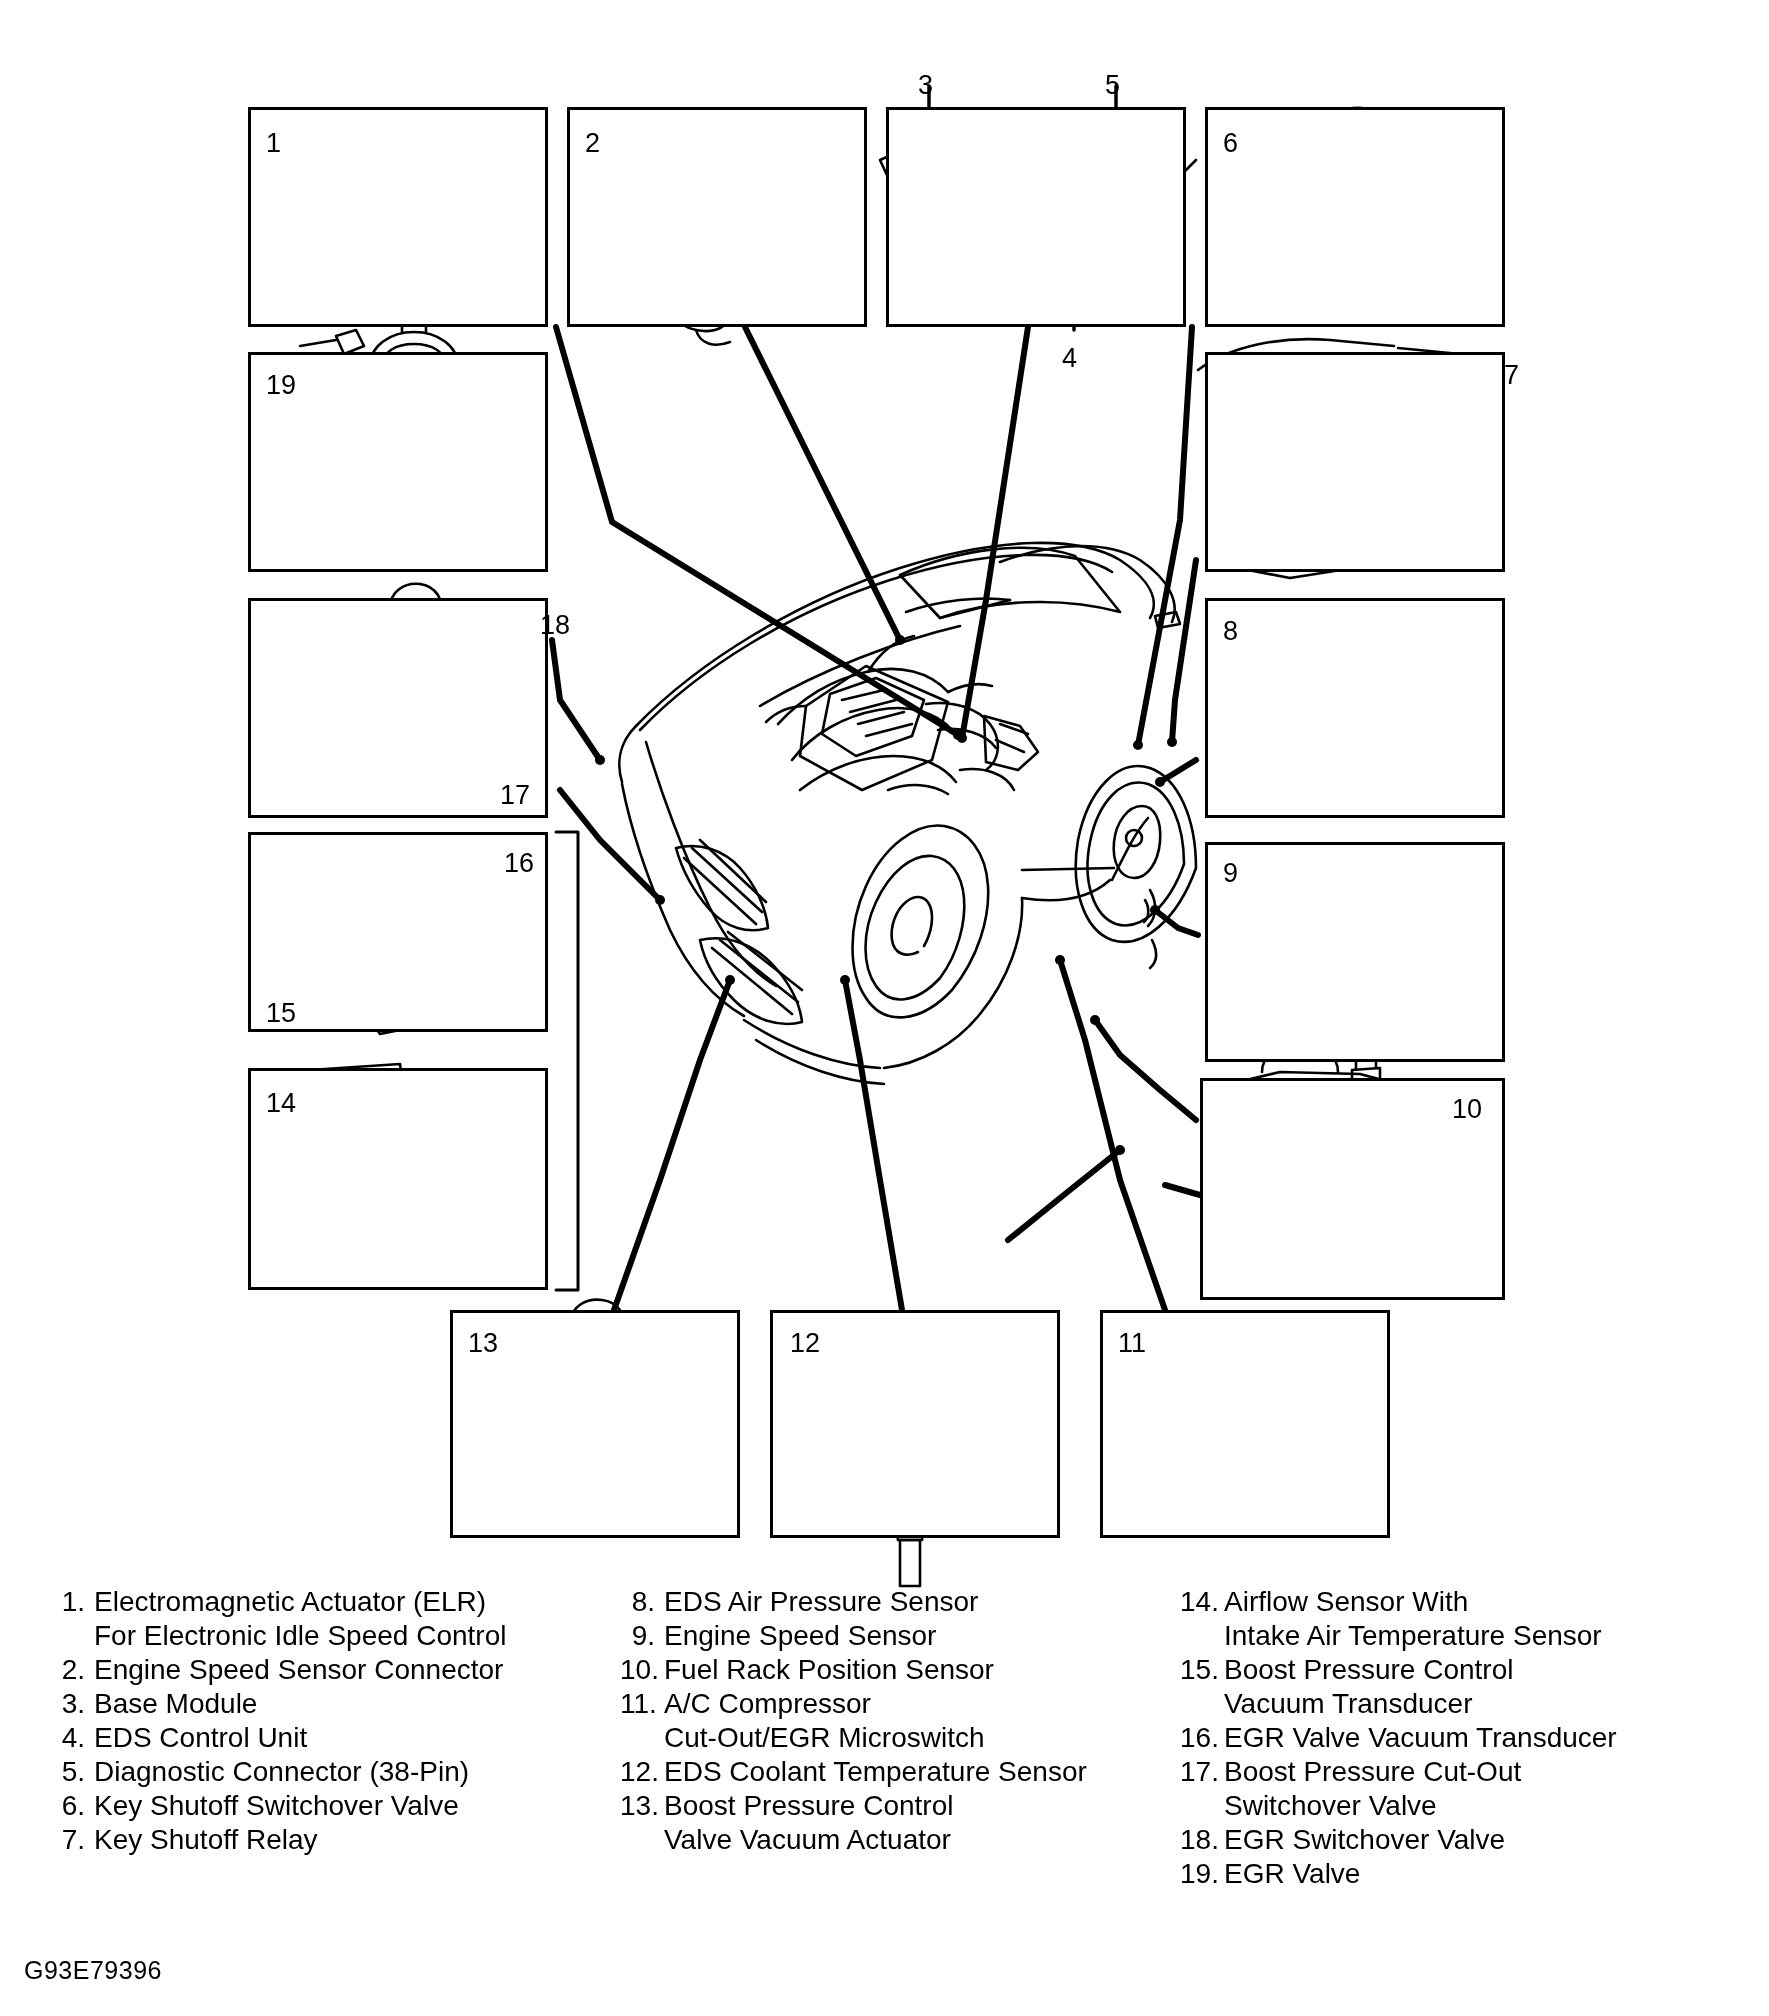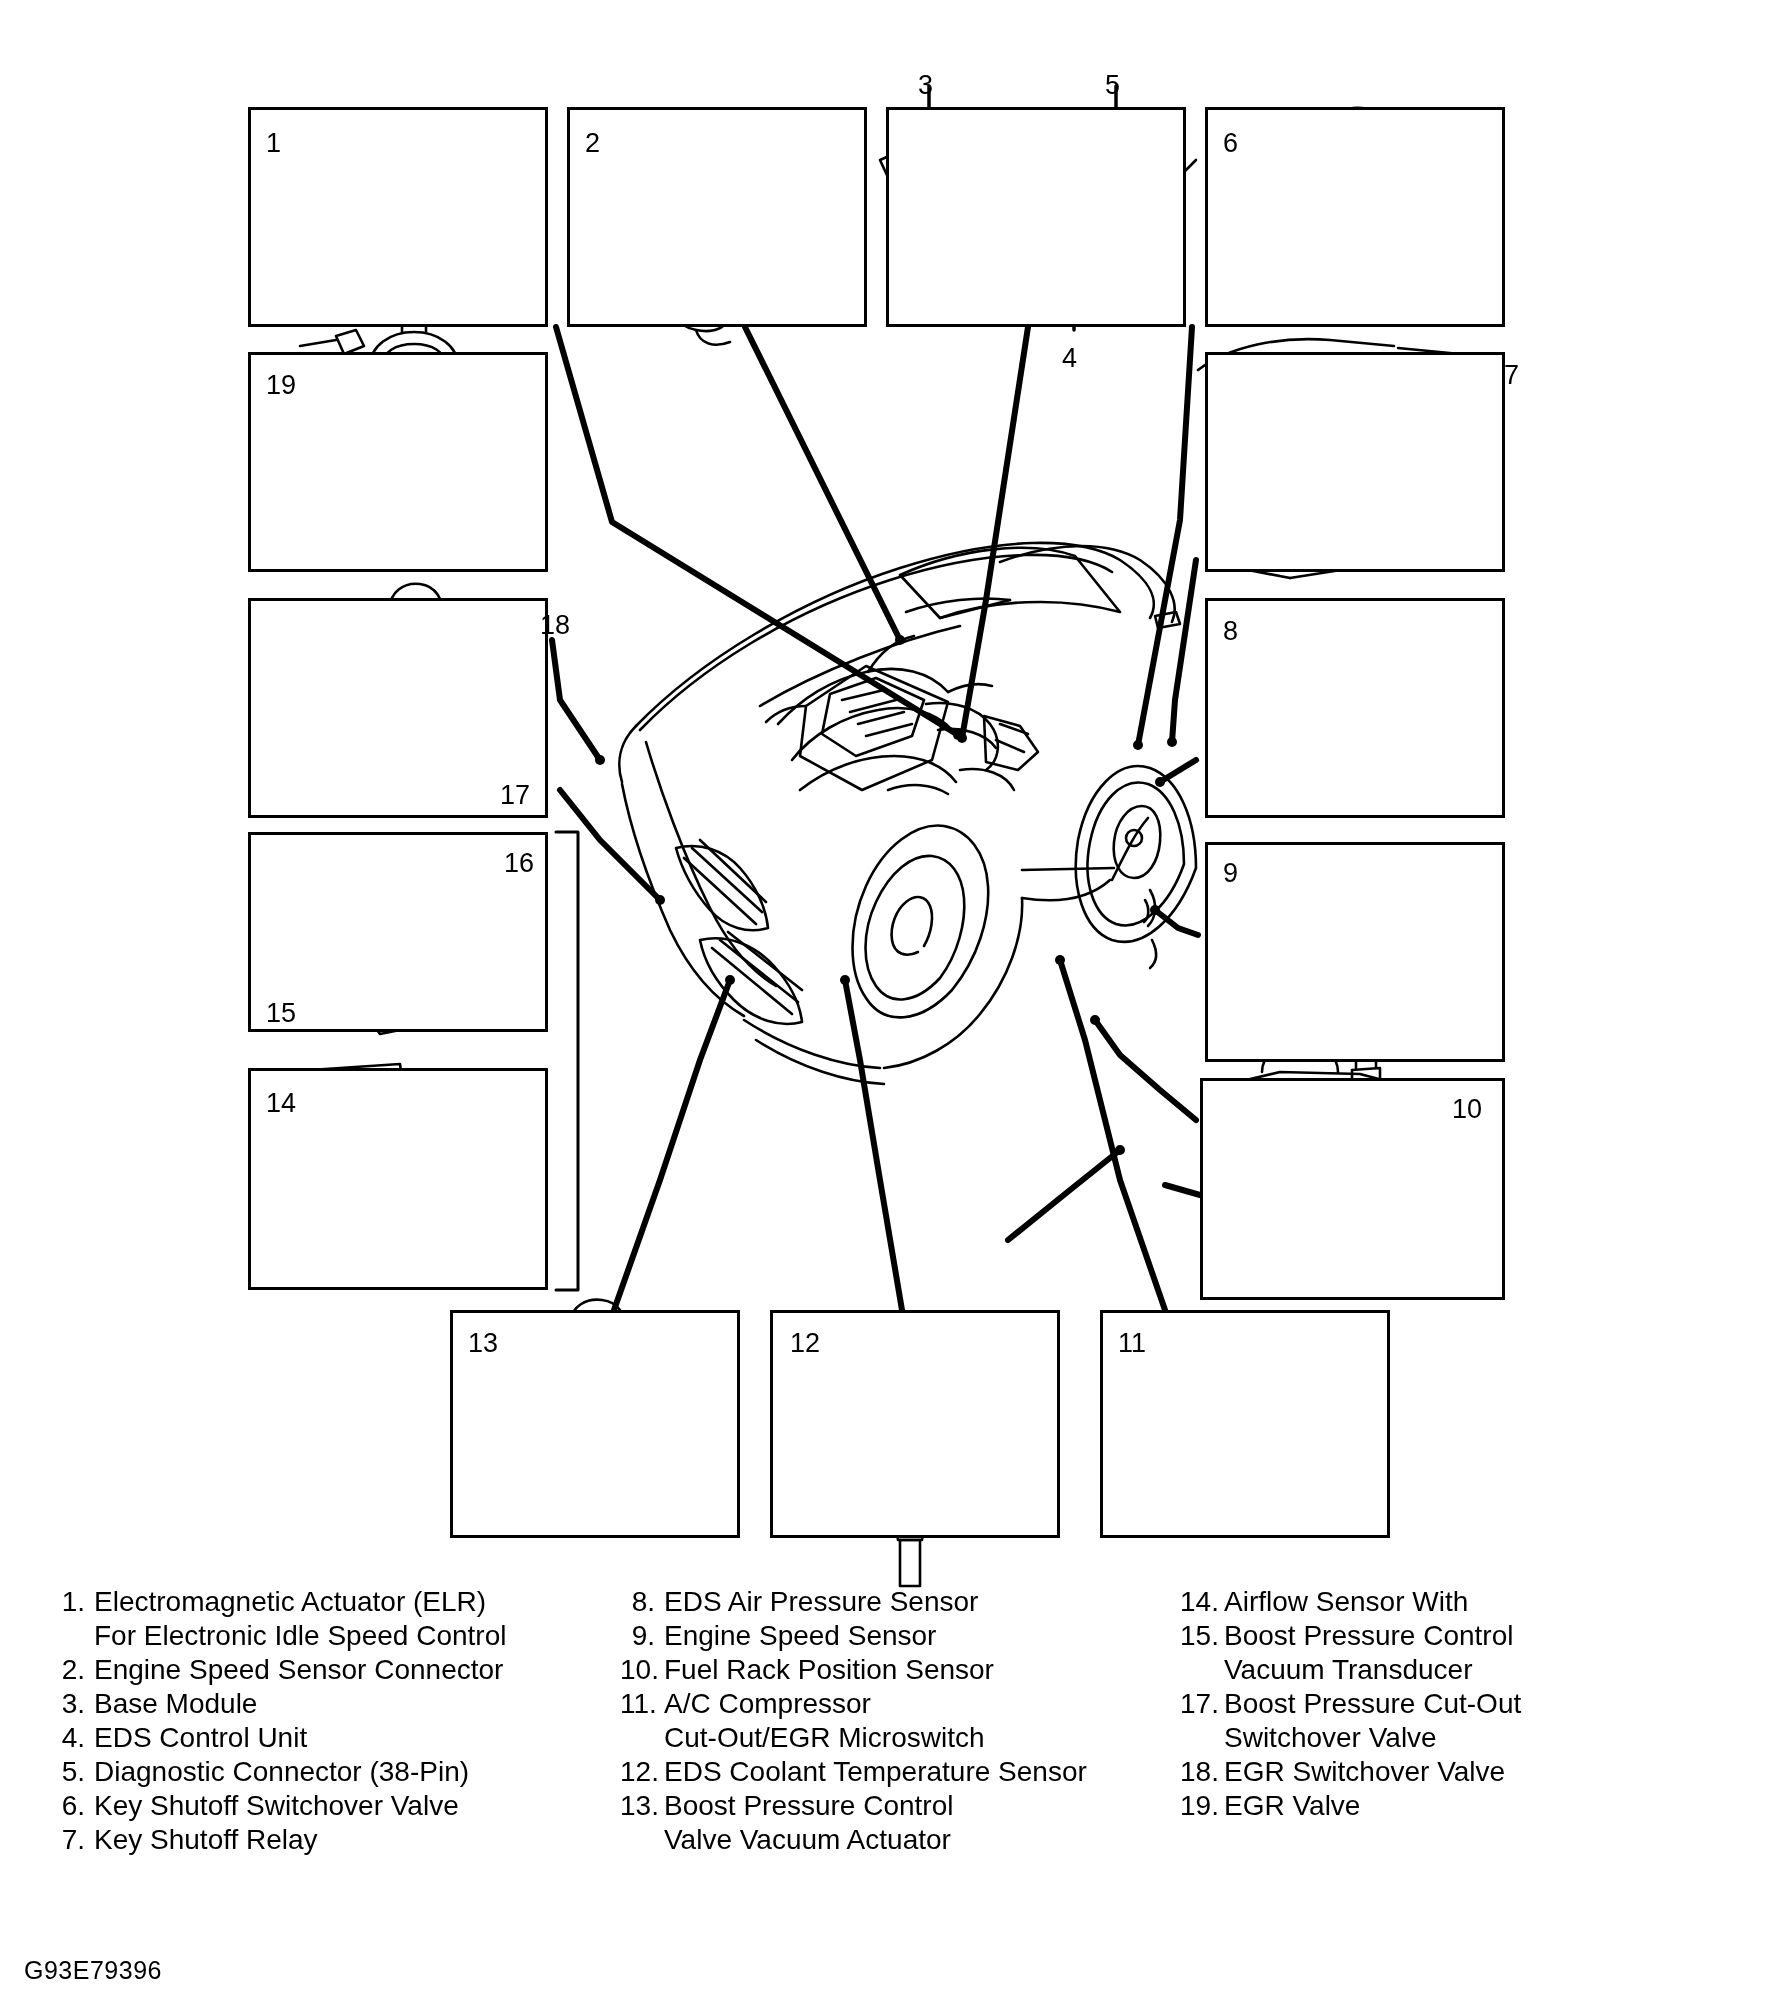--- a/index.html
+++ b/index.html
@@ -598,30 +598,35 @@
           <span class="l2">Valve Vacuum Actuator</span>
         </span>
       </div>
     </div>
 
     <div class="legend-col c3">
       <div class="legend-item">
         <span class="legend-num">14.</span>
         <span class="legend-text">
           <span>Airflow Sensor With</span>
+          <span class="l2">Intake Air Temperature Sensor</span>
         </span>
       </div>
       <div class="legend-item">
         <span class="legend-num">15.</span>
         <span class="legend-text">
           <span>Boost Pressure Control</span>
           <span class="l2">Vacuum Transducer</span>
         </span>
       </div>
       <div class="legend-item">
+        <span class="legend-num">16.</span>
+        <span class="legend-text">EGR Valve Vacuum Transducer</span>
+      </div>
+      <div class="legend-item">
         <span class="legend-num">17.</span>
         <span class="legend-text">
           <span>Boost Pressure Cut-Out</span>
           <span class="l2">Switchover Valve</span>
         </span>
       </div>
       <div class="legend-item">
         <span class="legend-num">18.</span>
         <span class="legend-text">EGR Switchover Valve</span>
       </div>

